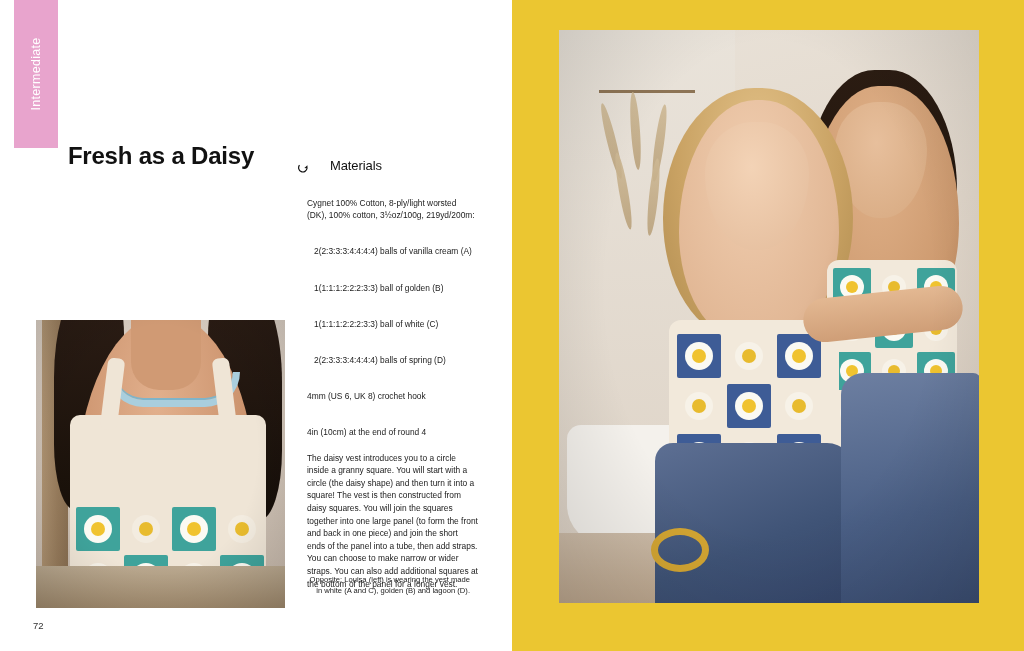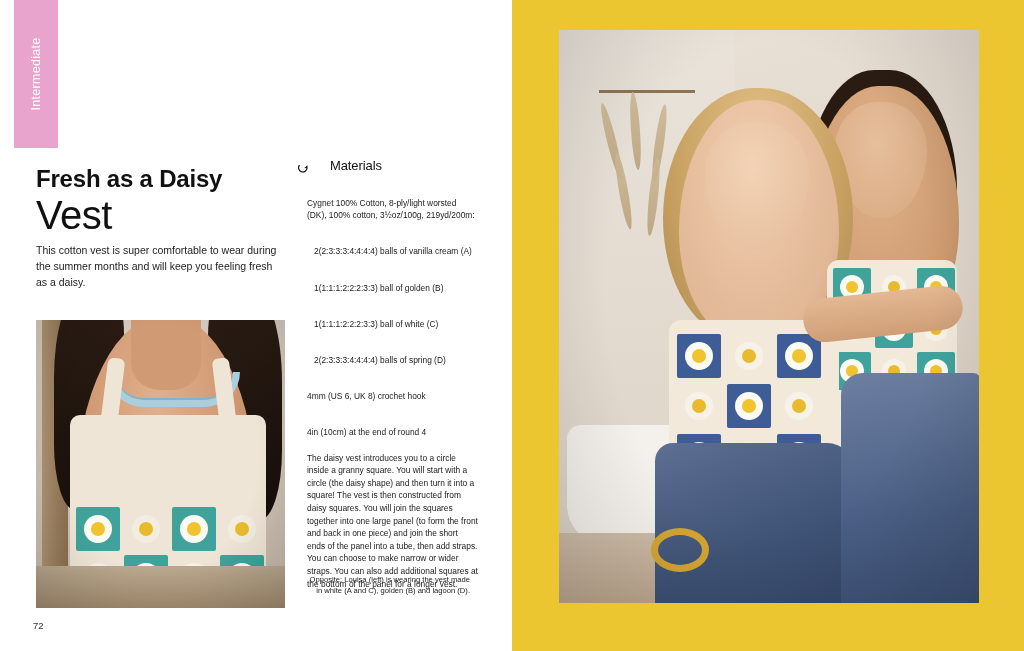--- a/index.html
+++ b/index.html
@@ -41,22 +41,23 @@
     transform: translate(-50%, -50%) rotate(-90deg);
     white-space: nowrap;
     font-size: 12.5px;
     letter-spacing: 0.3px;
     color: #ffffff;
   }
 
   .title-block {
     position: absolute;
     left: 36px;
-    top: 166px;
+    top: 143px;
     width: 250px;
+    text-align: center;
   }
   .title-line1 {
     font-size: 24px;
     font-weight: bold;
     letter-spacing: -0.2px;
     color: #111111;
     line-height: 1.1;
   }
   .title-line2 {
     font-size: 40px;
@@ -341,24 +342,22 @@
 <div class="page">
 
   <div class="left-page">
 
     <div class="difficulty-tab">
       <span>Intermediate</span>
     </div>
 
     <div class="title-block">
       <div class="title-line1">Fresh as a Daisy</div>
-      <div class="title-line2">Vest</div>
     </div>
 
-    <div class="intro-text">This cotton vest is super comfortable to wear during the summer months and will keep you feeling fresh as a daisy.</div>
 
     <div class="photo-left">
       <div class="photo-inner">
         <div class="lp-bg"></div>
         <div class="lp-wall"></div>
         <div class="lp-woodpost"></div>
         <div class="lp-hair-l"></div>
         <div class="lp-hair-r"></div>
         <div class="lp-skin"></div>
         <div class="lp-neck"></div>

